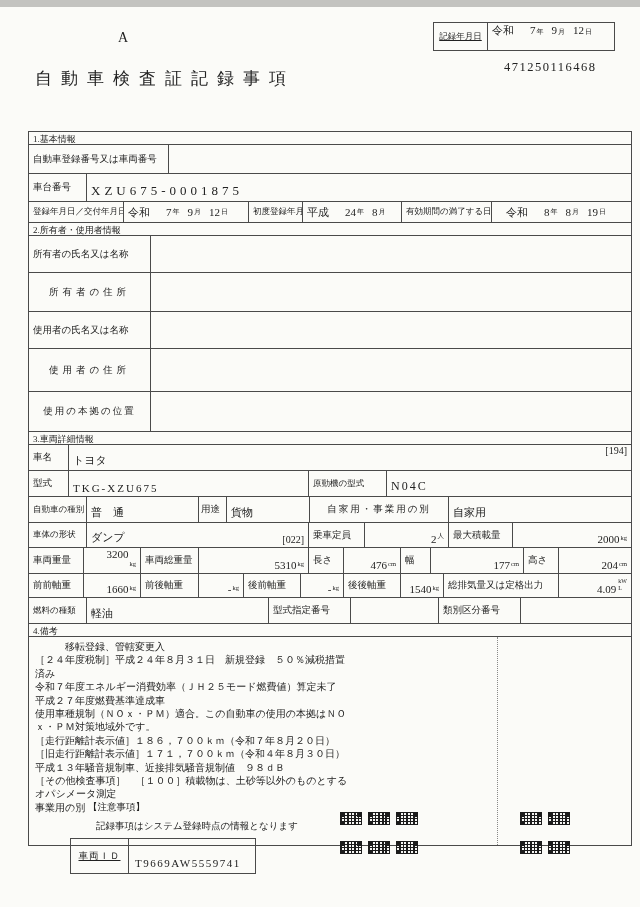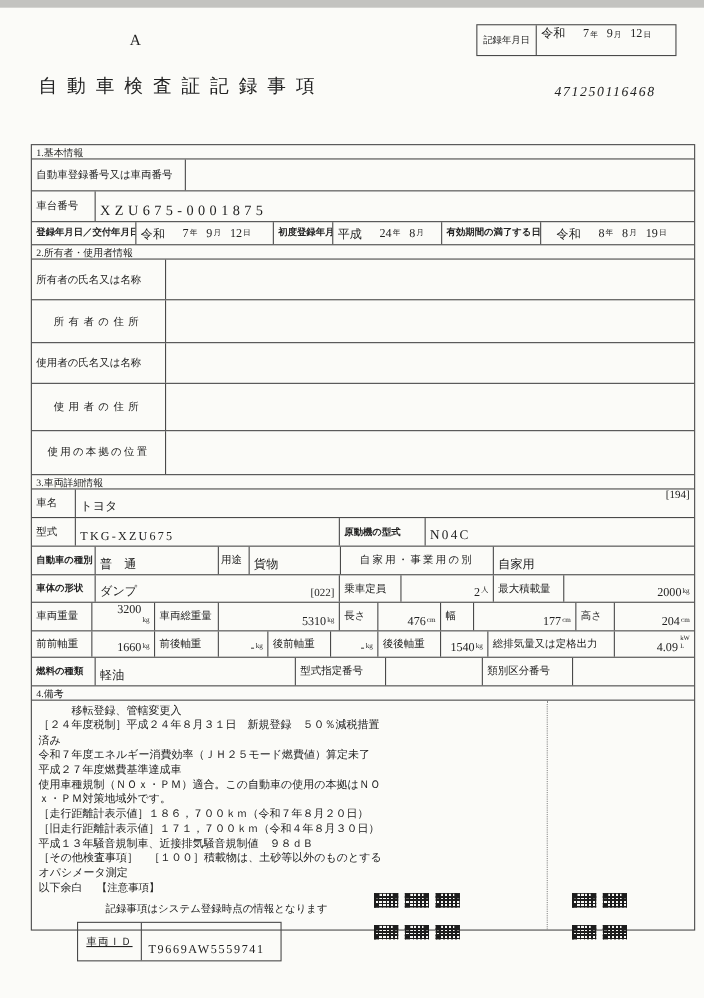--- a/index.html
+++ b/index.html
@@ -6,35 +6,35 @@
   * { margin:0; padding:0; box-sizing:border-box; }
   html,body { width:640px; height:907px; }
   body {
     position:relative; background:#fbfbf8; color:var(--tx);
     font-family:"Liberation Serif","DejaVu Serif",serif;
     overflow:hidden;
   }
   .scan-top { position:absolute; top:0; left:0; width:640px; height:7px; background:#c3c3c0; }
   .corner-mark { position:absolute; left:118px; top:30px; font-size:14px; }
   .doc-title { position:absolute; left:35px; top:67px; font-size:17px; letter-spacing:9px; white-space:nowrap; }
-  .doc-number { position:absolute; left:504px; top:76px; font-size:12.5px; letter-spacing:1.5px;font-style:italic; }
+  .doc-number { position:absolute; left:504px; top:60px; font-size:12.5px; letter-spacing:1.5px; }
   .record-date-box { position:absolute; left:433px; top:22px; width:182px; height:29px; border:1px solid var(--bc); display:flex; }
-  .record-date-box .lab { width:54px; border-right:1px solid var(--bc); font-size:8.5px; display:flex; align-items:center; justify-content:center; }
+  .record-date-box .lab { width:54px; border-right:1px solid var(--bc); font-size:8.5px; display:flex; align-items:center; justify-content:center;text-decoration:underline; }
   .datecell { display:flex; align-items:baseline; padding:0 4px; flex:1; }
   .era { font-size:11px; margin-right:8px; }
   .dn { font-size:11px; margin-left:8px; }
   .du { font-size:7px; margin-left:1px; }
 
   .main-table { position:absolute; left:28px; top:86px; width:604px; border:1px solid var(--bc); background:transparent;margin-top:45px; }
   .row { display:flex; border-bottom:1px solid var(--bc); position:relative; }
   .row.last { border-bottom:none; }
   .shead { font-size:9px; padding:1px 0 0 4px; height:13px; }
   .c { border-right:1px solid var(--bc); display:flex; align-items:center; padding:0 4px; overflow:hidden; white-space:nowrap; }
   .c.endc { border-right:none; }
-  .lb { font-size:8.5px;font-weight:bold; }
+  .lb { font-size:8.5px; }
   .lb2 { font-size:9.5px; }
   .vl { font-size:11px; }
   .flex1 { flex:1; }
   .right { justify-content:flex-end; }
   .center { justify-content:center; }
   .sp { letter-spacing:4px; }
   .sp2 { letter-spacing:2px; }
   .mono-sp { font-size:13px; letter-spacing:4px; }
   .unit { font-size:6.5px; align-self:flex-end; margin:0 0 4px 1px; }
   .stack { display:inline-flex; flex-direction:column; font-size:6px; line-height:6.5px; margin-left:2px; align-self:center; text-align:left; }
@@ -271,21 +271,21 @@
         <div class="rline">済み</div>
         <div class="rline">令和７年度エネルギー消費効率（ＪＨ２５モード燃費値）算定未了</div>
         <div class="rline">平成２７年度燃費基準達成車</div>
         <div class="rline">使用車種規制（ＮＯｘ・ＰＭ）適合。この自動車の使用の本拠はＮＯ</div>
         <div class="rline">ｘ・ＰＭ対策地域外です。</div>
         <div class="rline">［走行距離計表示値］１８６，７００ｋｍ（令和７年８月２０日）</div>
         <div class="rline">［旧走行距離計表示値］１７１，７００ｋｍ（令和４年８月３０日）</div>
         <div class="rline">平成１３年騒音規制車、近接排気騒音規制値　９８ｄＢ</div>
         <div class="rline">［その他検査事項］　［１００］積載物は、土砂等以外のものとする</div>
         <div class="rline">オパシメータ測定</div>
-        <div class="rline">以下余白</div>
+        <div class="rline">事業用の別</div>
       </div>
     <div class="dotted-div"></div>
   </div>
 </div>
 
 <div class="notice-title">【注意事項】</div>
 <div class="notice-text">記録事項はシステム登録時点の情報となります</div>
 
 <div class="vid-box">
   <div class="lab">車両ＩＤ</div>

